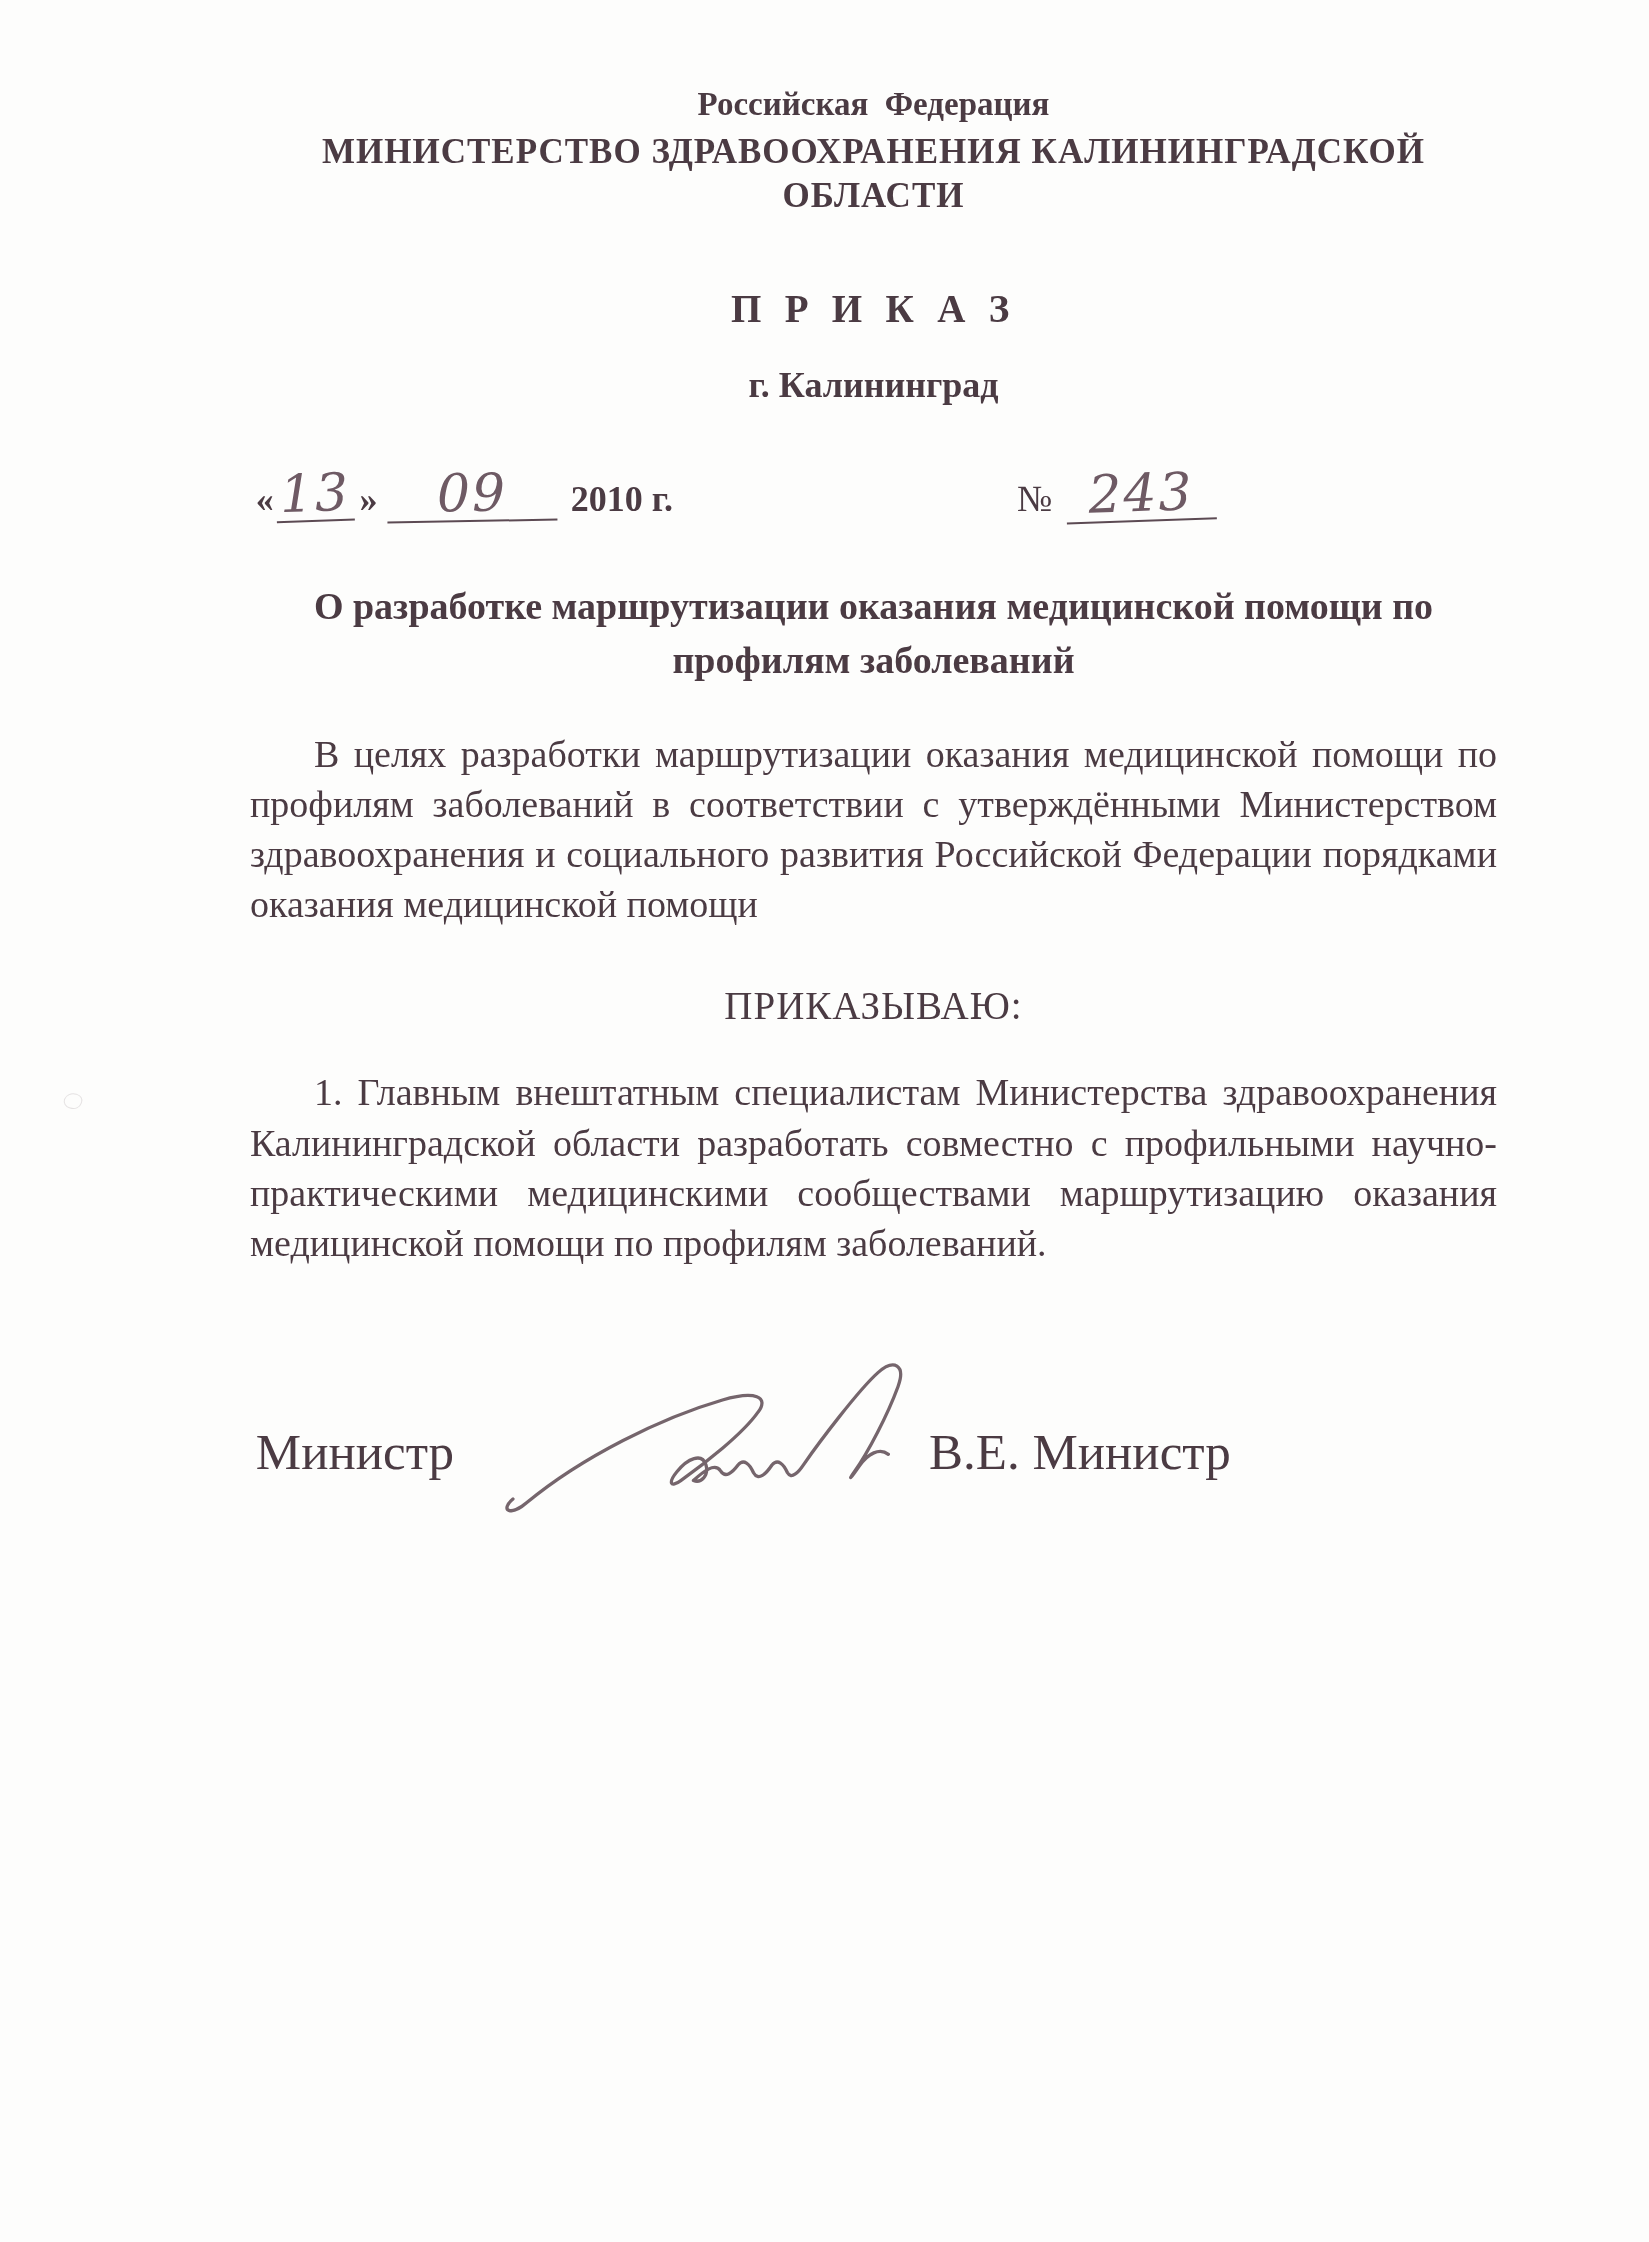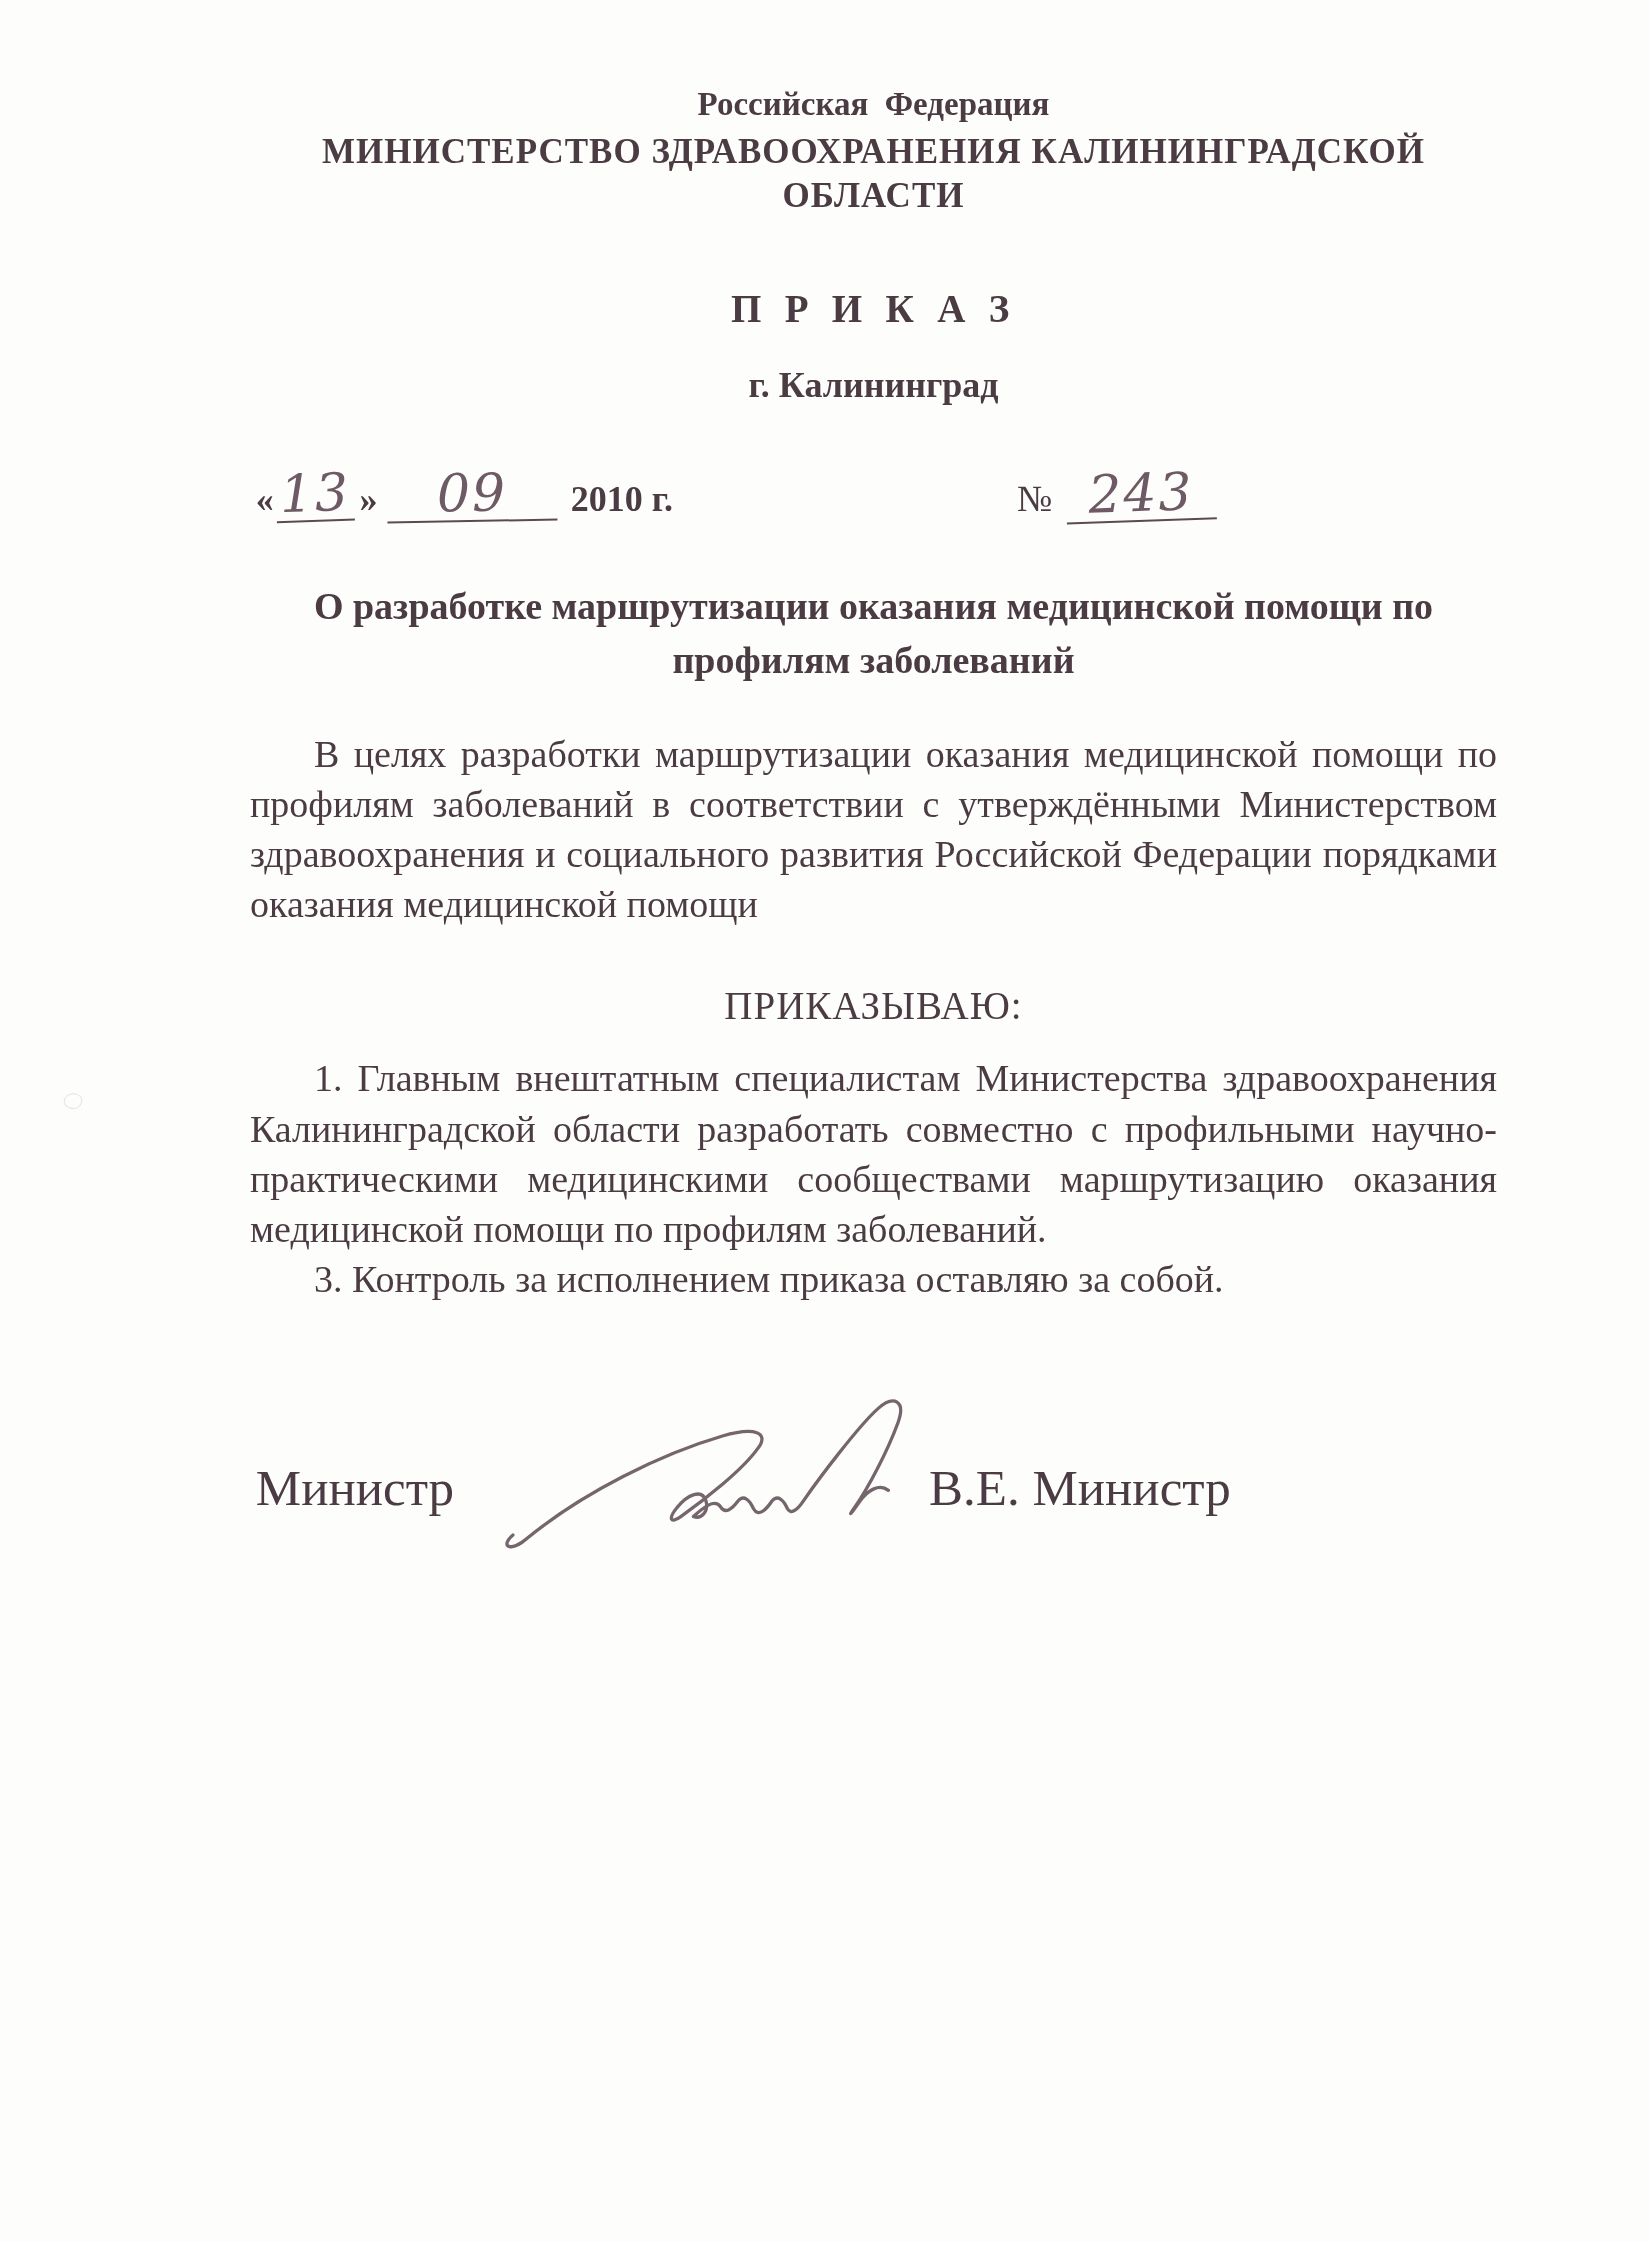--- a/index.html
+++ b/index.html
@@ -98,21 +98,21 @@
   }
   .preamble { margin-top: 41px; }
 
   .order-word {
     font-size: 39px;
     text-align: center;
     margin-top: 54px;
     letter-spacing: 1px;
   }
 
-  .order-list { margin-top: 25px; }
+  .order-list { margin-top: 39px; }
 
   .signature-row {
     position: relative;
     margin-top: 62px;
     height: 204px;
     font-size: 51px;
   }
   .minister-title { position: absolute; left: 5.8px;  top: 93px; }
   .minister-name  { position: absolute; left: 679px; top: 93px; }
   .signature-svg  { position: absolute; left: 228px; top: 5.8px; }
@@ -155,21 +155,20 @@
     </div>
 
     <div class="subject-title">О разработке маршрутизации оказания медицинской помощи по профилям заболеваний</div>
 
     <p class="body-par preamble">В целях разработки маршрутизации оказания медицинской помощи по профилям заболеваний в соответствии с утверждёнными Министерством здравоохранения и социального развития Российской Федерации порядками оказания медицинской помощи</p>
 
     <div class="order-word">ПРИКАЗЫВАЮ:</div>
 
     <div class="order-list">
       <p class="body-par">1. Главным внештатным специалистам Министерства здравоохранения Калининградской области разработать совместно с профильными научно-практическими медицинскими сообществами  маршрутизацию оказания медицинской помощи по профилям заболеваний.</p>
-      <p class="body-par">3. Контроль за исполнением приказа оставляю за собой.</p>
     </div>
 
     <div class="signature-row">
       <span class="minister-title">Министр</span>
 
       <svg class="signature-svg" width="456" height="194" viewBox="0 0 470 200" fill="none" aria-hidden="true">
         <path d="M 36 168
                  C 22 180 34 186 50 172
                  C 108 124 190 84 252 66
                  C 286 56 300 63 289 78

